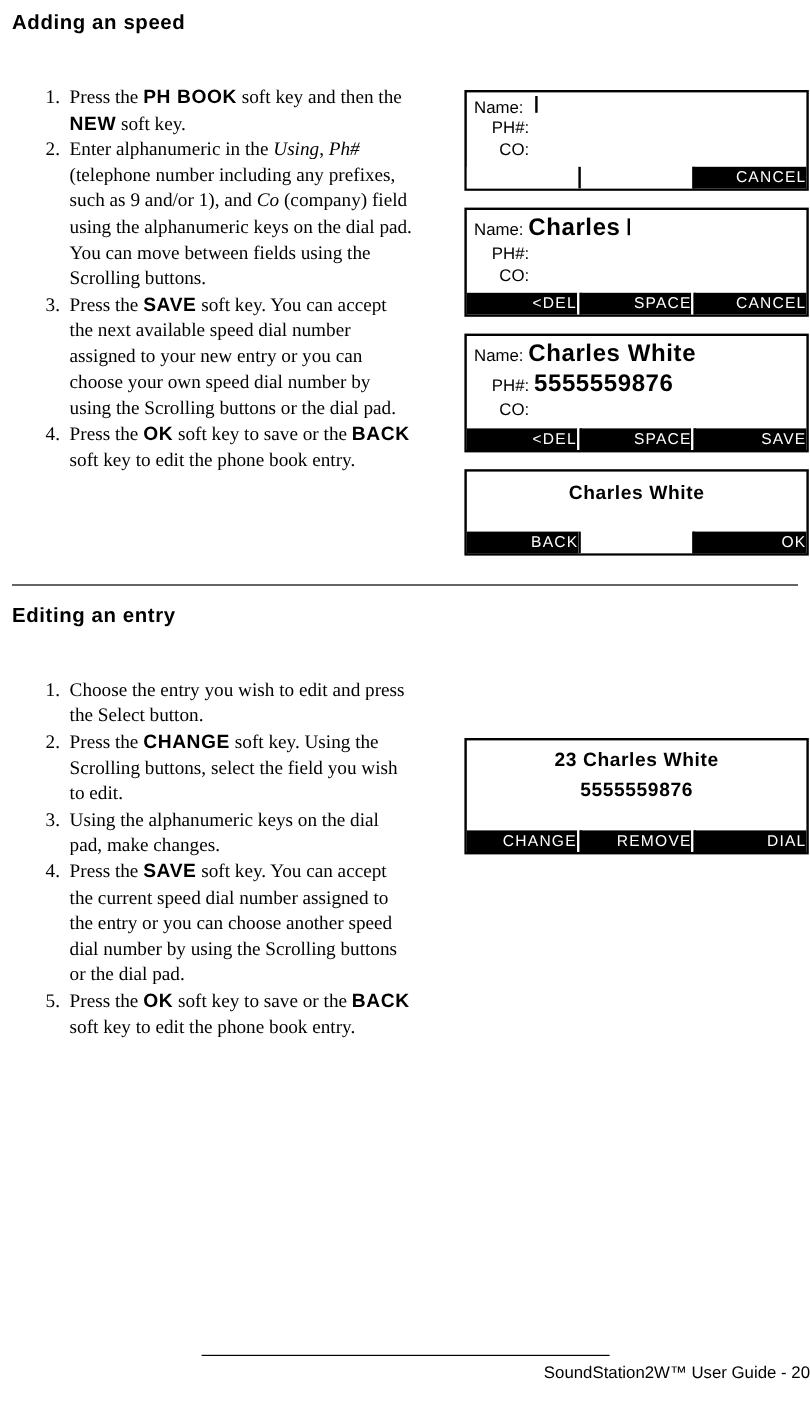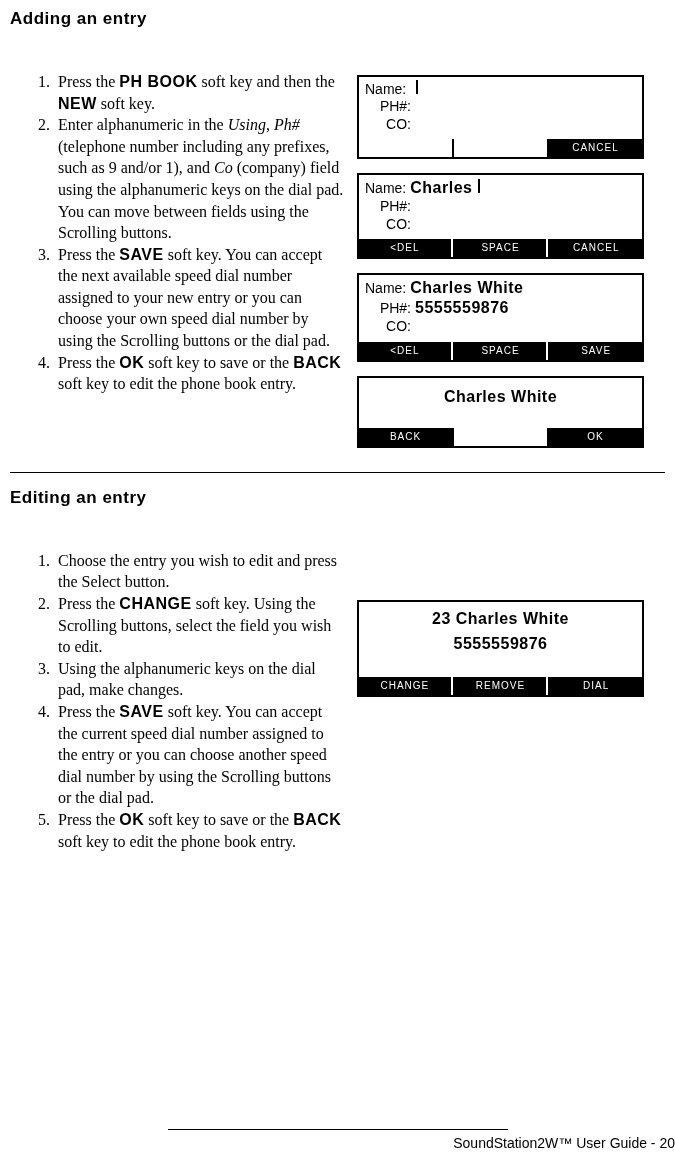--- a/index.html
+++ b/index.html
@@ -19,21 +19,21 @@
   .section-title {
     font-family: Arial, Helvetica, sans-serif;
     font-weight: 900;
     font-size: 17px;
     letter-spacing: 0.5px;
     margin-bottom: 10px;
   }
   .two-col {
     display: flex;
     align-items: flex-start;
-    gap: 12px;
+    gap: 42px;
     margin-top: 40px;
   }
   .text-col {
     flex: 0 0 335px;
   }
   .screens-col {
     flex: 1;
     padding-top: 4px;
   }
   ol {
@@ -81,21 +81,21 @@
     font-family: Arial, sans-serif;
     font-weight: 400;
     font-size: 14px;
     min-width: 46px;
     text-align: right;
     letter-spacing: 0px;
   }
   .lcd-val {
     font-family: Arial, sans-serif;
     font-weight: 900;
-    font-size: 16px;
+    font-size: 20px;
     letter-spacing: 0.5px;
   }
   .lcd-center {
     text-align: center;
     font-family: Arial, sans-serif;
     font-weight: 900;
     font-size: 16px;
     letter-spacing: 0.5px;
     padding: 2px 0;
   }
@@ -108,23 +108,23 @@
     margin-left: 2px;
   }
   .softkeys {
     display: flex;
     height: 18px;
   }
   .sk {
     flex: 1;
     border-left: 2px solid #000;
     font-family: Arial, sans-serif;
-    font-size: 10px;
+    font-size: 13px;
     font-weight: 400;
-    text-align: center;
+    text-align: right;
     line-height: 18px;
     letter-spacing: 1px;
     color: #fff;
     background: #000;
   }
   .sk.blank { background: #fff; color: #fff; }
   .sk:first-child { border-left: none; }
   .sk-sep {
     width: 2px;
     background: #fff;
@@ -147,21 +147,21 @@
     font-family: "Arial Narrow", Arial, sans-serif;
     font-size: 14px;
     font-stretch: condensed;
   }
 </style>
 </head>
 <body>
 
 <div class="page">
 
-  <div class="section-title">Adding an entry</div>
+  <div class="section-title">Adding an speed</div>
 
   <div class="two-col">
     <div class="text-col">
       <ol>
         <li>
           <span>Press the </span><span class="mono">PH BOOK</span><span> soft key and then the </span><span class="mono">NEW</span><span> soft key.</span>
         </li>
         <li>
           <span>Enter alphanumeric in the </span><span class="ital">Using</span><span>, </span><span class="ital">Ph#</span><span> (telephone number includ­ing any prefixes, such as 9 and/or 1), and </span><span class="ital">Co</span><span> (company) field using the alphanumeric keys on the dial pad.  You can move between fields using the Scrolling buttons.</span>
         </li>

